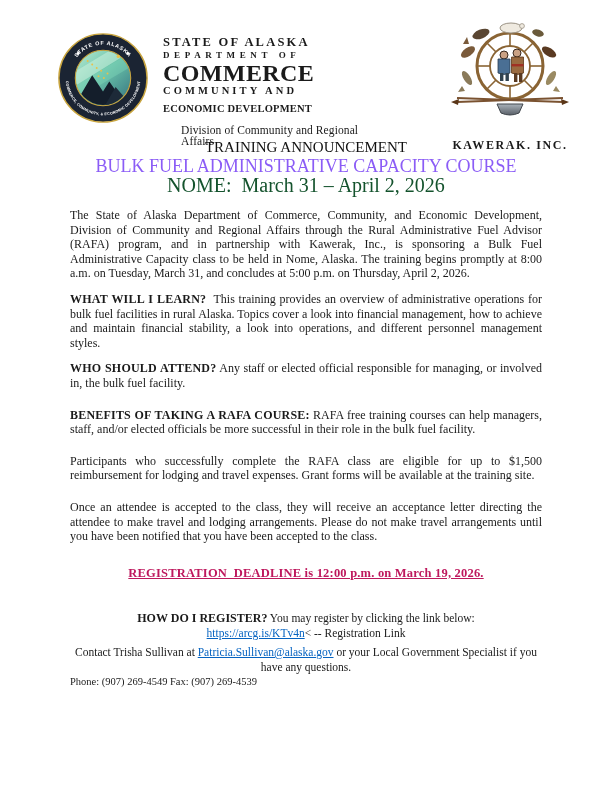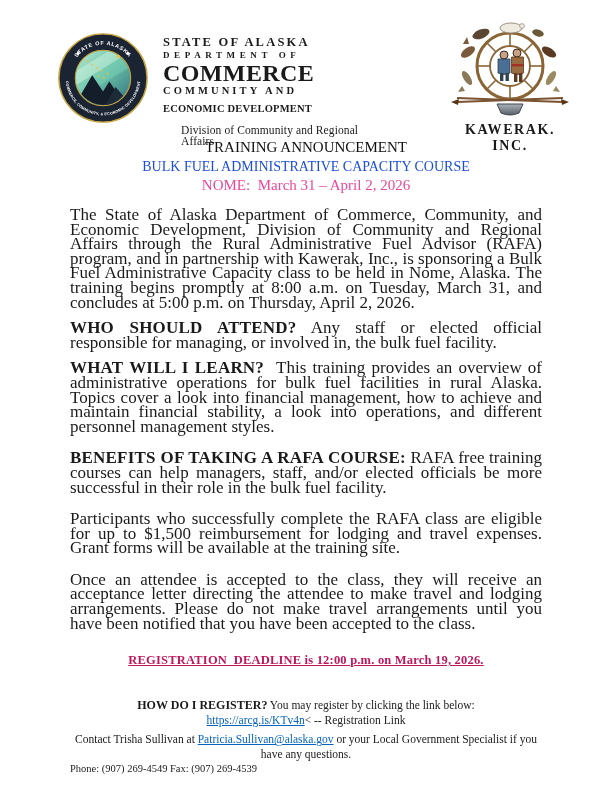--- a/index.html
+++ b/index.html
@@ -10,28 +10,28 @@
   
   .seal{position:absolute;left:58px;top:33px;width:90px;height:90px;}
   .dept{position:absolute;left:163px;top:36px;width:230px;line-height:1;}
   .dept .l1{font-weight:bold;font-size:12.5px;letter-spacing:2.2px;}
   .dept .l2{font-weight:bold;font-size:9px;letter-spacing:4.6px;margin-top:2px;}
   .dept .l3{font-weight:bold;font-size:24px;letter-spacing:0.4px;margin-top:1px;}
   .dept .l4{font-weight:bold;font-size:10.5px;letter-spacing:3.1px;margin-top:1px;}
   .dept .l5{font-weight:bold;font-size:10.5px;letter-spacing:0.2px;margin-top:8px;}
   .dept .division{font-weight:normal;font-size:11.5px;margin-top:10px;letter-spacing:0.1px;margin-left:18px;}
   .kawerak{position:absolute;left:445px;top:18px;width:130px;text-align:center;}
-  .kawerak .caption{font-weight:bold;font-size:14px;letter-spacing:1.6px;margin-top:0px;}
+  .kawerak .caption{font-weight:bold;font-size:12px;letter-spacing:1.6px;margin-top:16px;}
   
   .content{position:absolute;left:70px;top:138px;width:472px;}
   .title-block{text-align:center;line-height:19px;font-weight:normal;}
   .title-line1{font-size:15px;color:#111;}
-  .title-line2{font-size:14px;color:#1d4ed8;}
-  .title-line3{font-size:15px;color:#ec4899;}
-  .para{font-size:17px;line-height:14.6px;text-align:justify;margin:0;}
+  .title-line2{font-size:18px;color:#8b5cf6;}
+  .title-line3{font-size:20px;color:#14532d;}
+  .para{font-size:12px;line-height:14.6px;text-align:justify;margin:0;}
   .mt-first{margin-top:13px;}
   .mt-sm{margin-top:11px;}
   .mt-md{margin-top:17px;}
   .para b{letter-spacing:0.2px;}
   .deadline{margin-top:22px;text-align:center;font-weight:bold;font-size:12.5px;
     color:#be185d;text-decoration:underline;letter-spacing:0.2px;}
   .register{margin-top:30px;text-align:center;font-size:11.5px;line-height:15px;}
   .register b{font-size:12px;}
   .contact{margin-top:4px;text-align:center;font-size:11.5px;line-height:15px;}
   .phone{text-align:left;font-size:10.5px;line-height:13px;}
@@ -159,23 +159,23 @@
   <div class="content">
 
     <div class="title-block">
       <div class="title-line1">TRAINING ANNOUNCEMENT</div>
       <div class="title-line2">BULK FUEL ADMINISTRATIVE CAPACITY COURSE</div>
       <div class="title-line3">NOME:&nbsp; March 31 – April 2, 2026</div>
     </div>
 
     <p class="para mt-first"><span>The State of Alaska Department of Commerce, Community, and Economic Development, Division of Community and Regional Affairs through the Rural Administrative Fuel Advisor (RAFA) program, and in partnership with Kawerak, Inc., is sponsoring a Bulk Fuel Administrative Capacity class to be held in Nome, Alaska. The training begins promptly at 8:00 a.m. on Tuesday, March 31, and concludes at 5:00 p.m. on Thursday, April 2, 2026.</span></p>
 
+    <p class="para mt-sm"><b>WHAT WILL I LEARN?</b><span>&nbsp; This training provides an overview of administrative operations for bulk fuel facilities in rural Alaska. Topics cover a look into financial management, how to achieve and maintain financial stability, a look into operations, and different personnel management styles.</span></p>
+
     <p class="para mt-sm"><b>WHO SHOULD ATTEND?</b><span> Any staff or elected official responsible for managing, or involved in, the bulk fuel facility.</span></p>
-
-    <p class="para mt-sm"><b>WHAT WILL I LEARN?</b><span>&nbsp; This training provides an overview of administrative operations for bulk fuel facilities in rural Alaska. Topics cover a look into financial management, how to achieve and maintain financial stability, a look into operations, and different personnel management styles.</span></p>
 
     <p class="para mt-md"><b>BENEFITS OF TAKING A RAFA COURSE:</b><span> RAFA free training courses can help managers, staff, and/or elected officials be more successful in their role in the bulk fuel facility.</span></p>
 
     <p class="para mt-md"><span>Participants who successfully complete the RAFA class are eligible for up to $1,500 reimbursement for lodging and travel expenses. Grant forms will be available at the training site.</span></p>
 
     <p class="para mt-md"><span>Once an attendee is accepted to the class, they will receive an acceptance letter directing the attendee to make travel and lodging arrangements. Please do not make travel arrangements until you have been notified that you have been accepted to the class.</span></p>
 
     <div class="deadline">REGISTRATION&nbsp; DEADLINE is 12:00 p.m. on March 19, 2026.</div>
 
     <div class="register">

